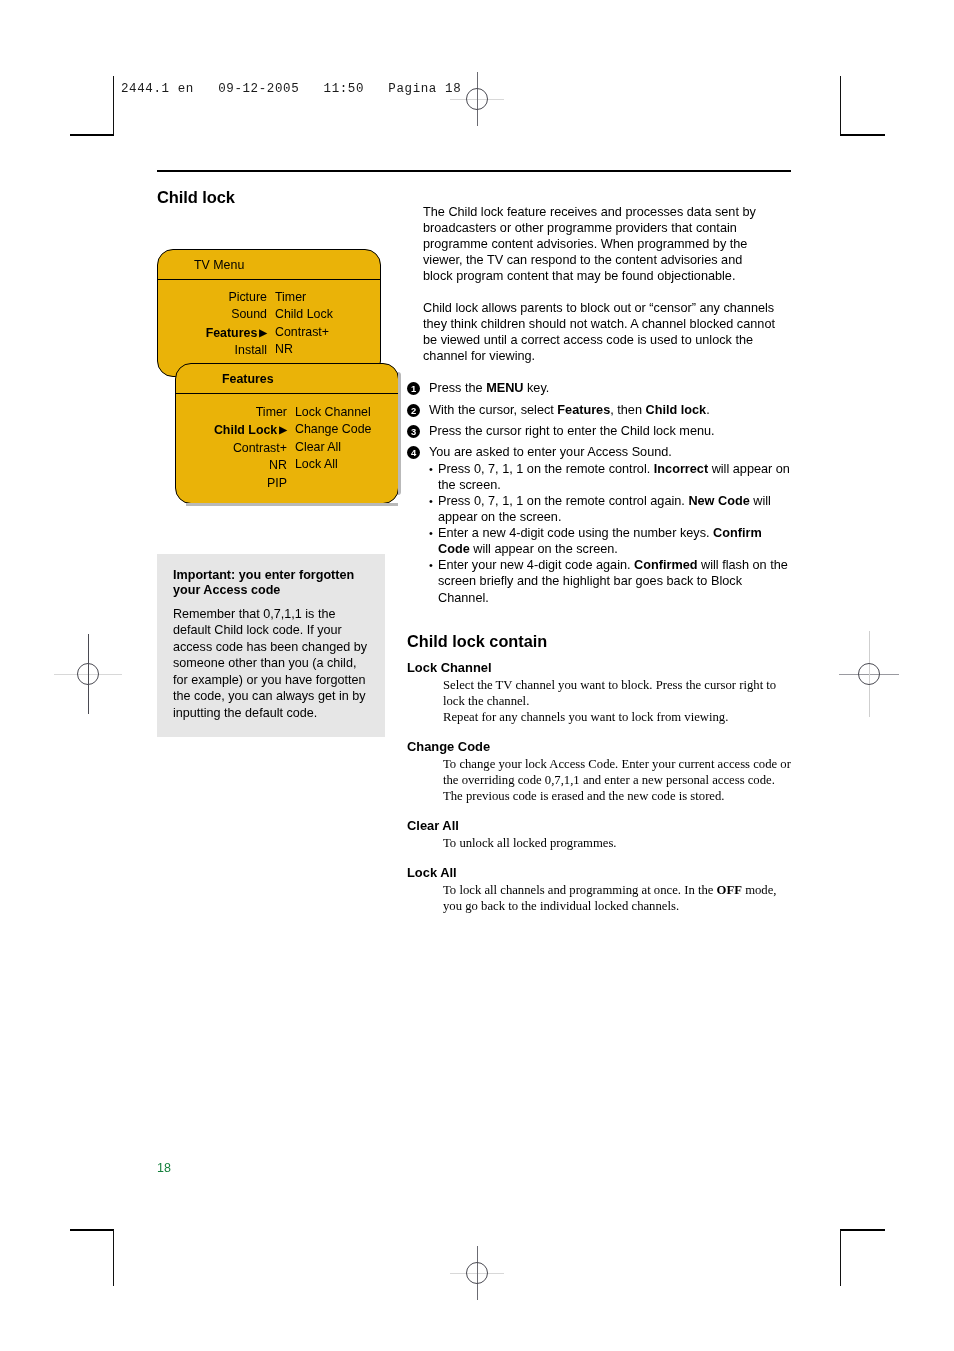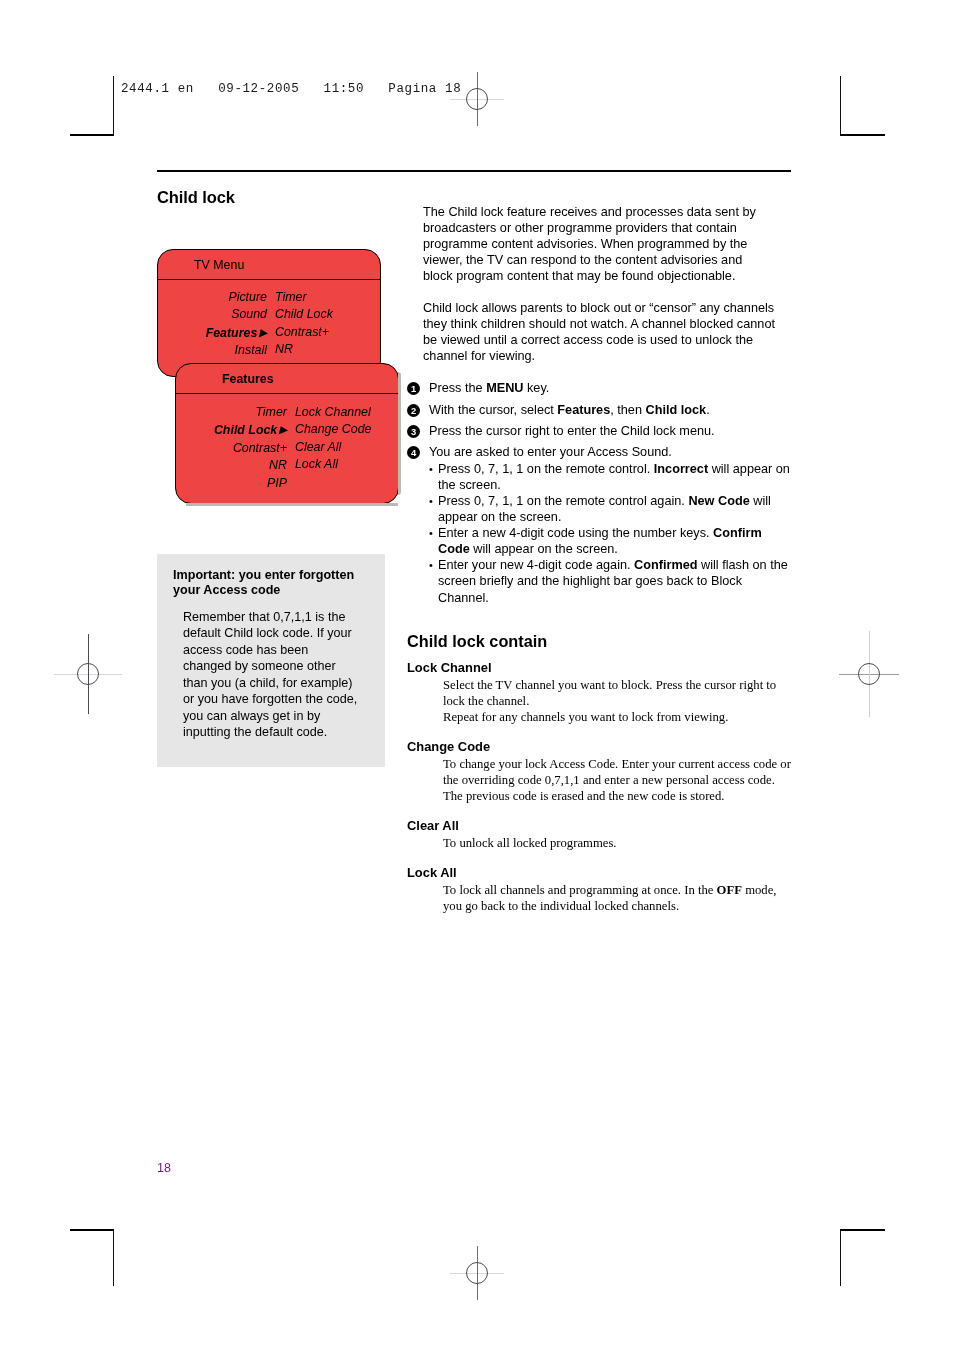--- a/index.html
+++ b/index.html
@@ -100,21 +100,21 @@
   .diagram {
     position: relative;
     width: 228px;
     height: 272px;
     margin-top: 42px;
   }
   .menu-box {
     position: absolute;
     border: 1.7px solid #000;
     border-radius: 16px;
-    background: #ef4444;
+    background: #eab308;
   }
   .menu-box .shadow-edge {
     position: absolute;
     right: -3px; top: 8px;
     width: 3px; bottom: 8px;
     background: #b9b9b9;
     border-radius: 0 3px 3px 0;
   }
   .menu-box .shadow-bot {
     position: absolute;
@@ -129,21 +129,20 @@
     padding-left: 36px;
   }
   .menu-hdr.bold { font-weight: bold; padding-left: 46px; }
   .menu-body {
     display: flex;
     padding: 10px 0 10px 0;
   }
   .menu-col {
     font-size: 12.4px;
     line-height: 17.5px;
-    font-style: italic;
   }
   .menu-col.right-align { text-align: right; }
   .menu-col .row { white-space: nowrap; }
   .menu-col .row.hl { font-weight: bold; }
   .arrow-gl { font-size: 10px; vertical-align: 1px; padding-left: 2px; }
 
   
   #tvmenu-box {
     left: 0; top: 0;
     width: 224px; height: 128px;
@@ -171,21 +170,21 @@
   }
   .important-box .ttl {
     font-size: 12.6px;
     font-weight: bold;
     line-height: 15.5px;
     margin: 0 0 7px 0;
   }
   .important-box .bdy {
     font-size: 12.6px;
     line-height: 16.5px;
-    margin: 10px;
+    margin: 0;
   }
 
   
   .intro p {
     font-size: 12.7px;
     line-height: 16.1px;
     margin: 16px;
   }
   .steps {
     margin-top: 16px;
@@ -242,21 +241,21 @@
     font-size: 12.7px;
     line-height: 16.1px;
     margin: 0 0 0 36px;
     font-family: Liberation Serif, serif;
   }
 
   .folio {
     position: absolute;
     left: 157px; top: 1161px;
     font-size: 12.5px;
-    color: #701a75;
+    color: #15803d;
   }
 
   b { font-weight: bold; }
 </style>
 </head>
 <body>
 
 <div class="crop-mark" style="left:70px; top:134px; width:44px; height:1.6px;"></div>
 <div class="crop-mark" style="left:840px; top:134px; width:45px; height:1.6px;"></div>
 <div class="crop-mark" style="left:70px; top:1229px; width:44px; height:1.6px;"></div>

